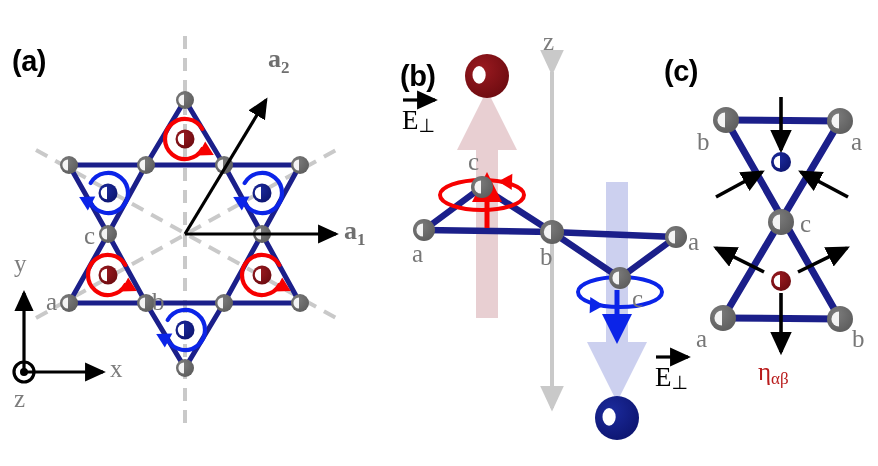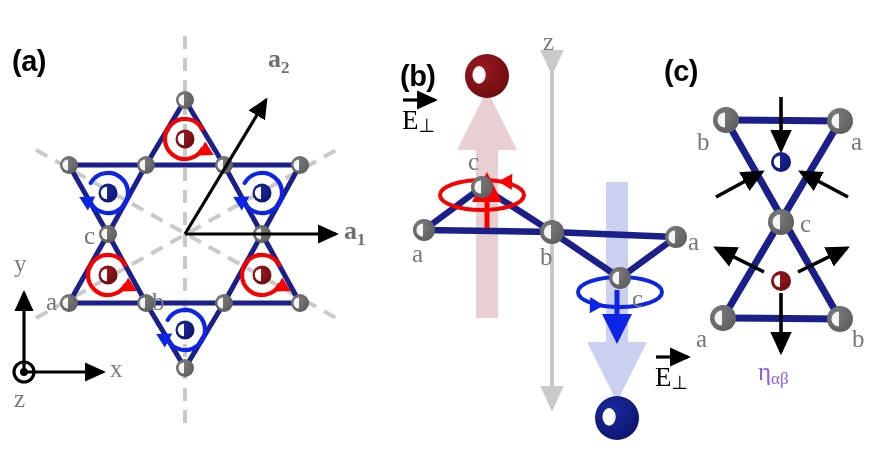--- a/index.html
+++ b/index.html
@@ -41,21 +41,21 @@
     color:#7d7d7d;
   }
   .efield-label{
     font-size:27px;
     color:#000;
     font-family:"Liberation Serif", serif;
   }
   .efield-label .perp{font-size:19px;vertical-align:-3px;}
   .eta-label{
     font-size:25px;
-    color:#8b5cf6;
+    color:#b91c1c;
   }
   .eta-label .sub{font-size:17px;vertical-align:-4px;}
 </style>
 </head>
 <body>
 
 <div id="figure">
 
   <svg class="canvas" viewBox="0 0 878 466">
     <defs>

